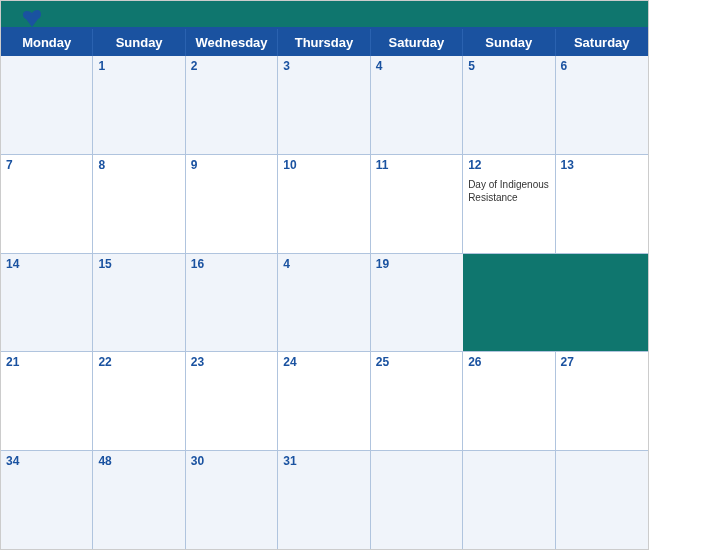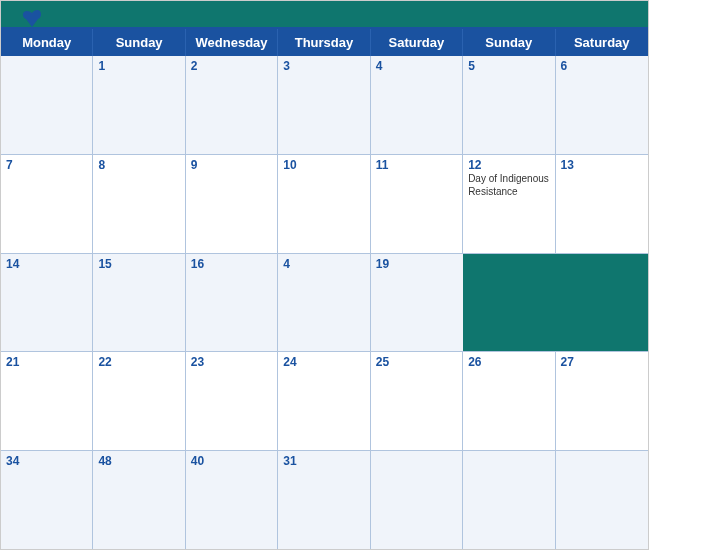--- a/index.html
+++ b/index.html
@@ -118,21 +118,21 @@
     }
     .day-number {
       font-size: 12px;
       color: #1a52a0;
       font-weight: bold;
       display: block;
     }
     .holiday-text {
       font-size: 10px;
       color: #333;
-      margin-top: 0;
+      margin-top: 6px;
       line-height: 1.3;
     }
     .week-row:nth-child(odd) .day-cell {
       background: #f0f4fa;
     }
     .week-row:nth-child(even) .day-cell {
       background: #fff;
     }
   </style>
 </head>
@@ -252,21 +252,21 @@
           </div>
         </div>
         <div class="week-row">
           <div class="day-cell">
             <span class="day-number">34</span>
           </div>
           <div class="day-cell">
             <span class="day-number">48</span>
           </div>
           <div class="day-cell">
-            <span class="day-number">40</span>
+            <span class="day-number">30</span>
           </div>
           <div class="day-cell">
             <span class="day-number">31</span>
           </div>
           <div class="day-cell empty"></div>
           <div class="day-cell empty"></div>
           <div class="day-cell empty"></div>
         </div>
       </div>
   </div>

